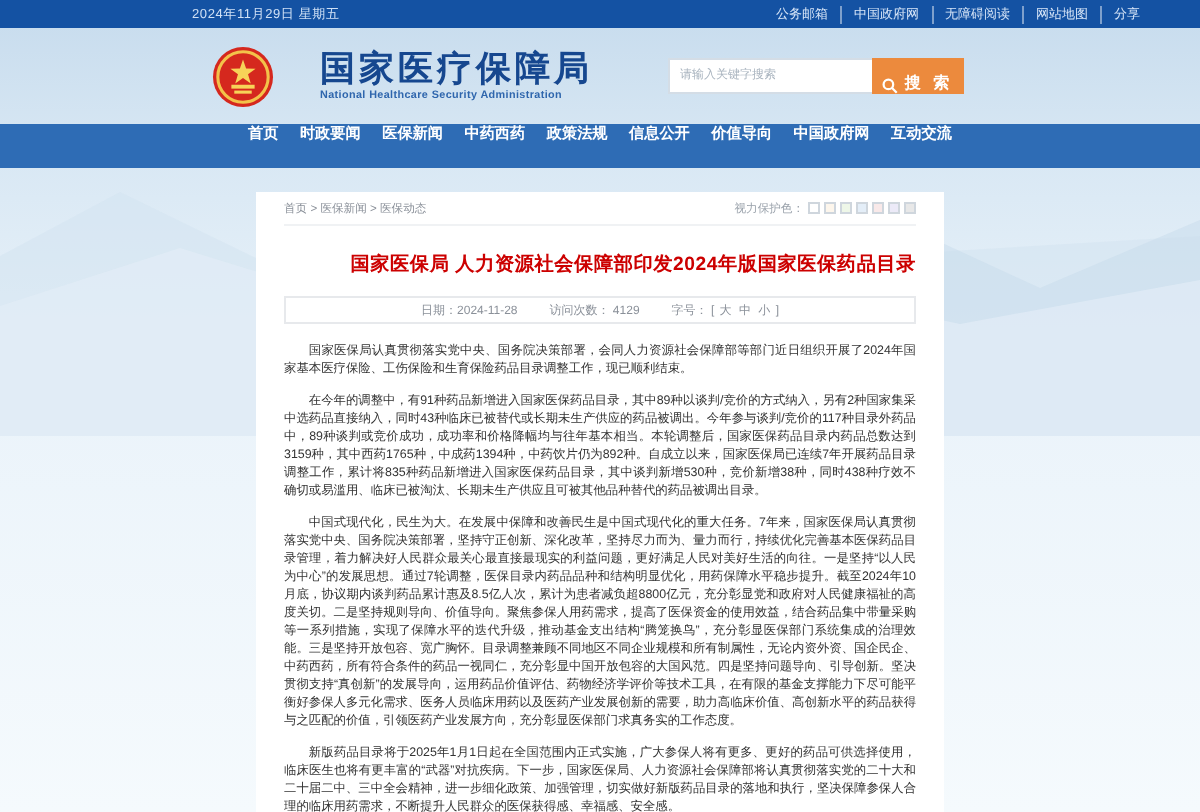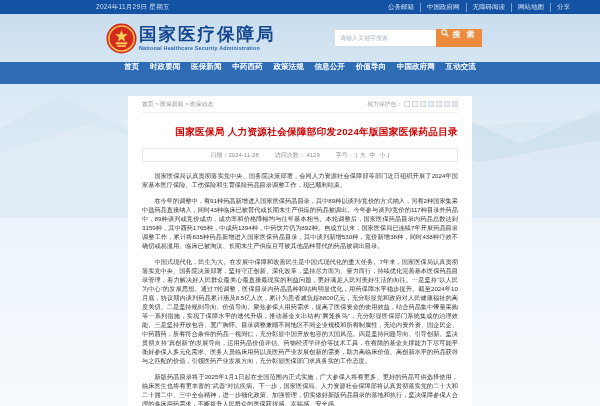--- a/index.html
+++ b/index.html
@@ -10,29 +10,29 @@
     position:relative;
   }
   
   .topbar { height:14px; background:#1452a3; display:flex; align-items:center; font-size:6.5px; color:#cfe0f5; }
   .topbar-date { margin-left:96px; letter-spacing:.3px; }
   .topbar-links { margin-left:auto; margin-right:24px; display:flex; align-items:center; }
   .tb-link { padding:0 6px; color:#d8e6f8; text-decoration:none; cursor:pointer; }
   .tb-link + .tb-link { border-left:1px solid rgba(255,255,255,.45); }
   
   .masthead { height:48px; position:relative; display:flex; align-items:center; }
-  .logo-group { margin-left:106px; display:flex; align-items:center; gap:2px; }
+  .logo-group { margin-left:106px; display:flex; align-items:center; gap:23px; }
   .emblem { width:31px; height:31px; flex:0 0 auto; }
   .site-names { display:flex; flex-direction:column; }
   .site-name { color:#16478f; font-size:17.5px; font-weight:bold; letter-spacing:2px; line-height:19px; }
   .site-name-en { color:#2f66ad; font-size:5.4px; font-weight:bold; letter-spacing:.2px; margin-top:1px; }
   .search-box { position:absolute; right:118px; top:15px; display:flex; height:18px; }
   .search-input { width:102px; height:18px; border:1px solid #d4dde6; border-right:none; background:#fff; font-size:6px; padding:0 5px; color:#333; outline:none; }
   .search-input::placeholder { color:#a9b4bf; }
-  .search-btn { width:46px; height:18px; background:#ec8a3d; color:#fff; border:none; font-size:8px; font-weight:bold; display:flex; align-items:flex-start; justify-content:center; gap:3px; cursor:pointer; letter-spacing:2px; }
+  .search-btn { width:46px; height:18px; background:#ec8a3d; color:#fff; border:none; font-size:8px; font-weight:bold; display:flex; align-items:flex-end; justify-content:center; gap:3px; cursor:pointer; letter-spacing:2px; }
   
   .nav { height:22px; background:#2e6cb5; position:relative; z-index:2; }
   .nav-inner { width:352px; height:100%; margin:0 auto; display:flex; justify-content:space-between; align-items:flex-start; }
   .nav-item { color:#fff; font-size:7.6px; font-weight:bold; cursor:pointer; white-space:nowrap; }
   
   .scenery { position:absolute; left:0; top:58px; width:600px; height:160px; z-index:0; pointer-events:none; }
   
   .main { position:relative; height:322px; z-index:1; }
   .card { position:absolute; left:128px; top:12px; width:344px; height:310px; background:#fff; padding:0 14px; }
   .crumb-row { height:17px; display:flex; align-items:center; justify-content:space-between; font-size:5.8px; color:#8a9099; border-bottom:1px solid #f0f2f4; }

